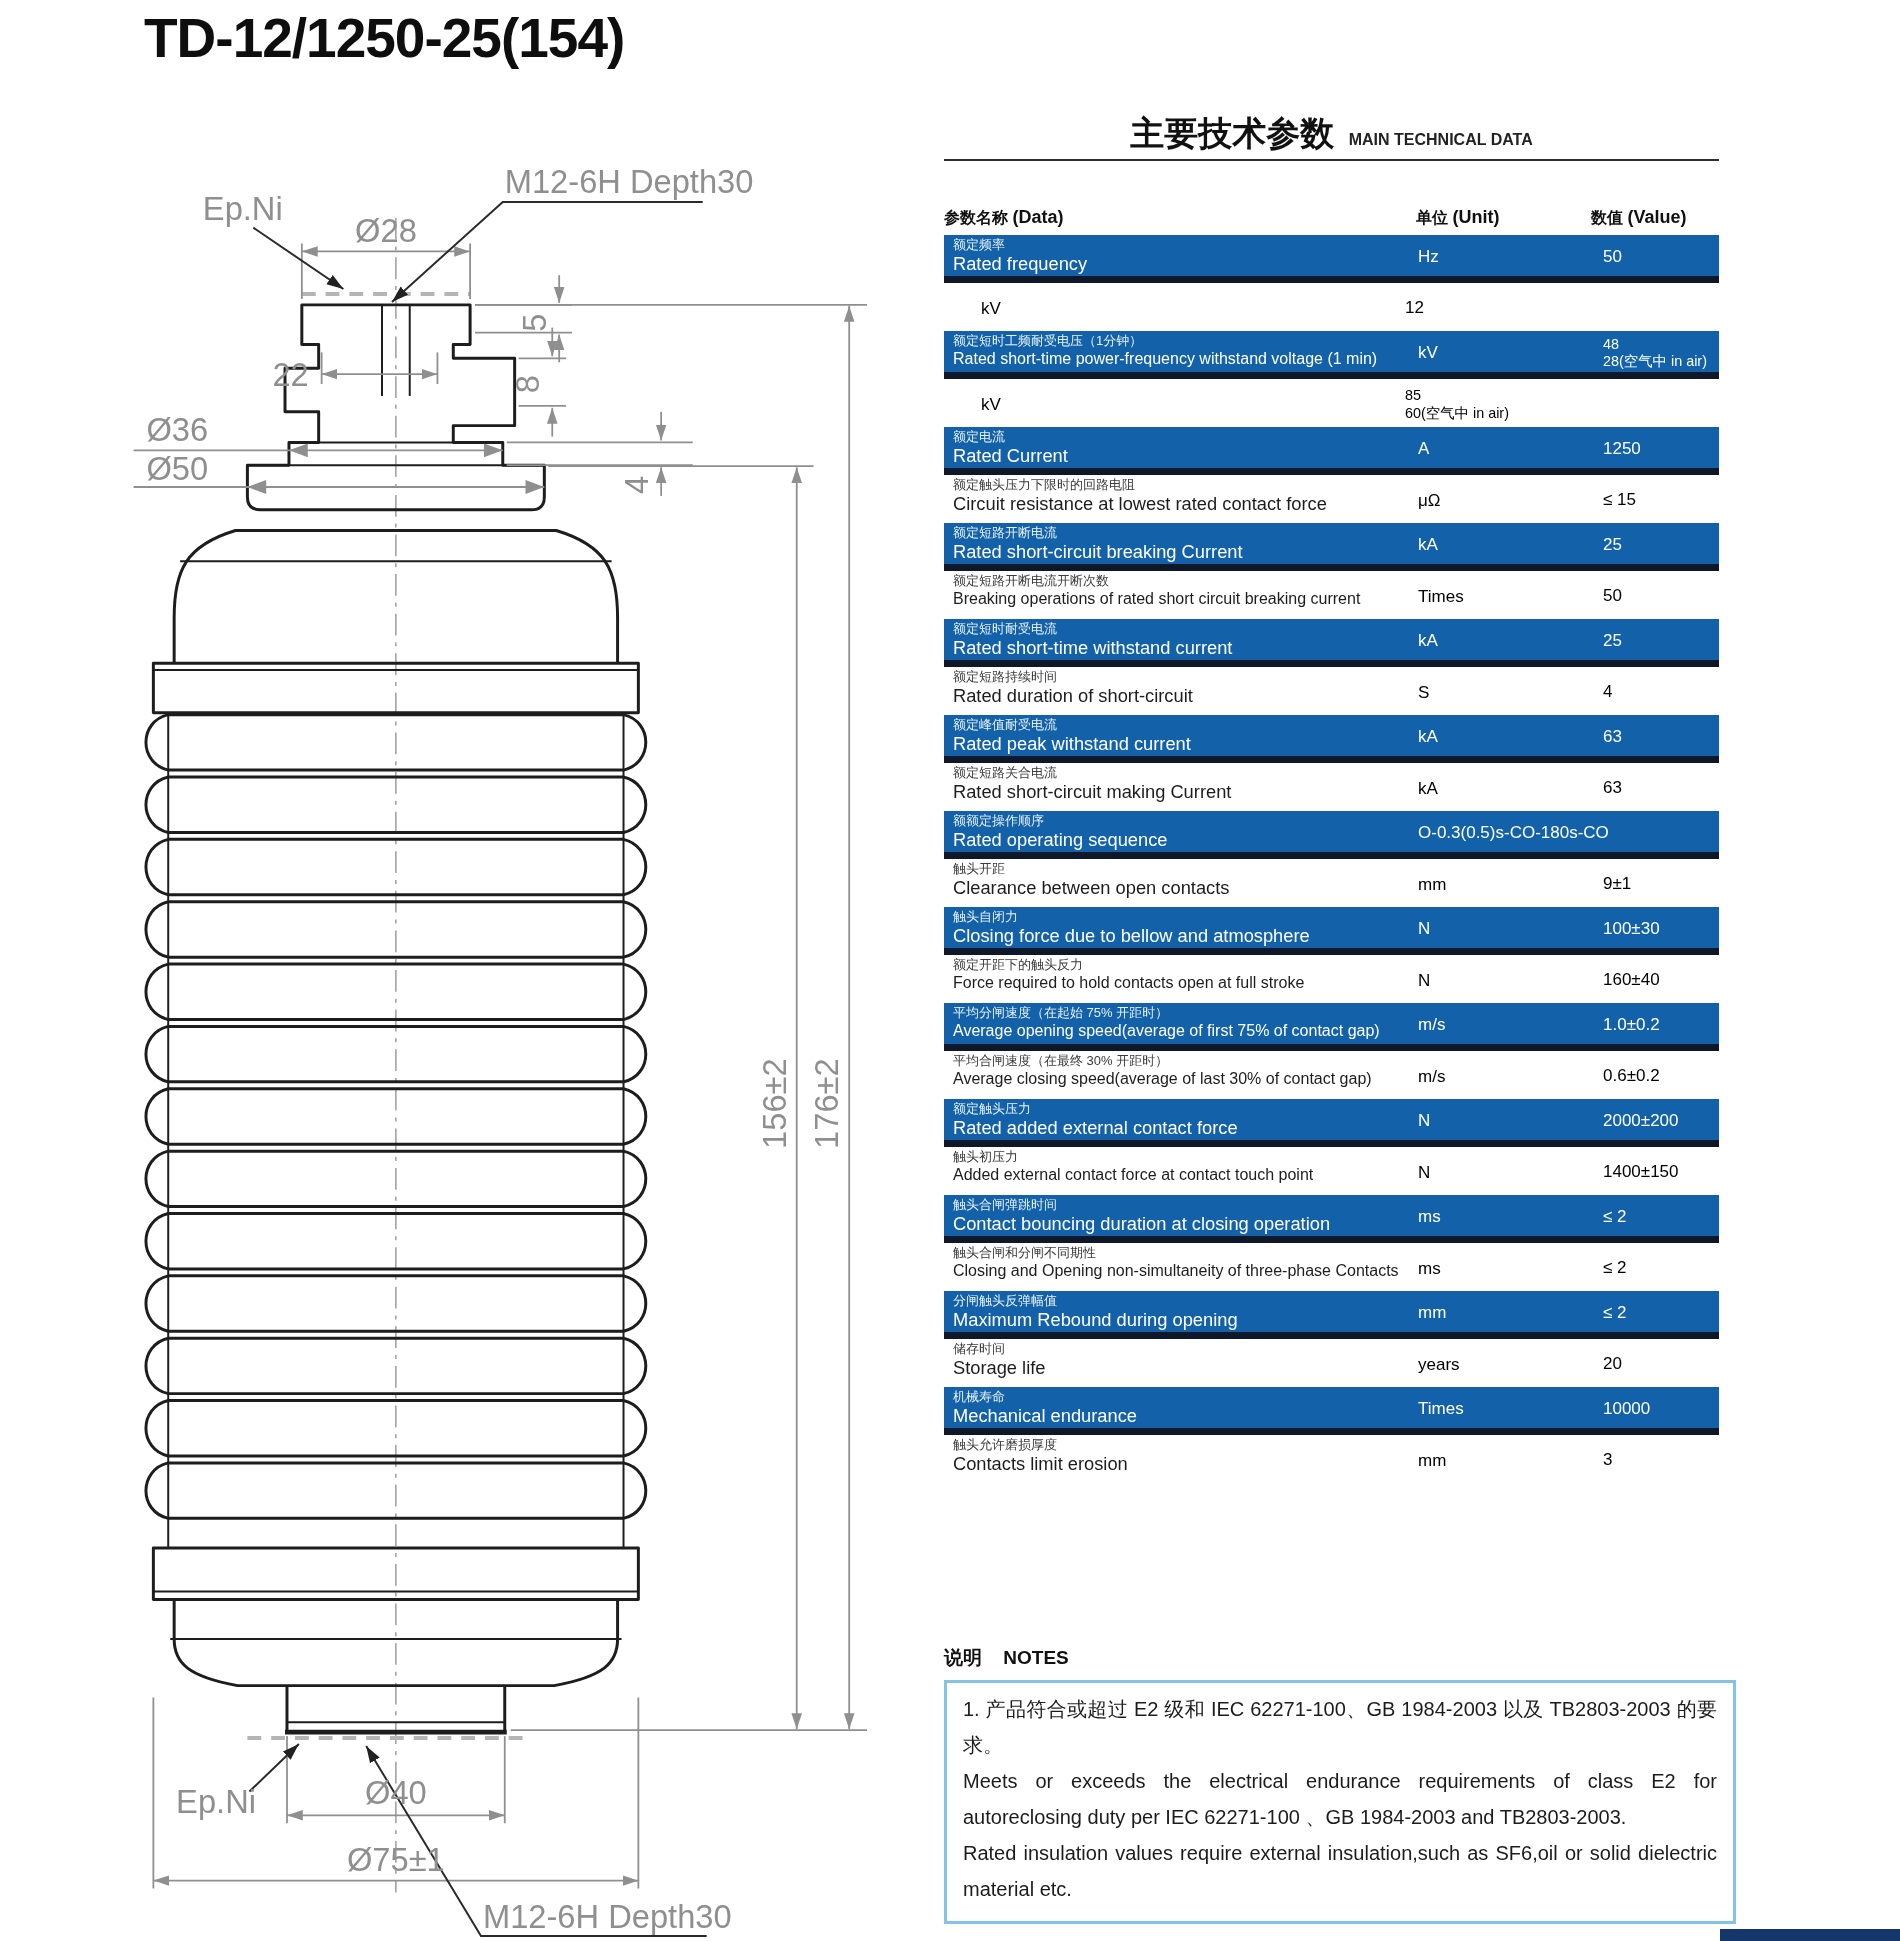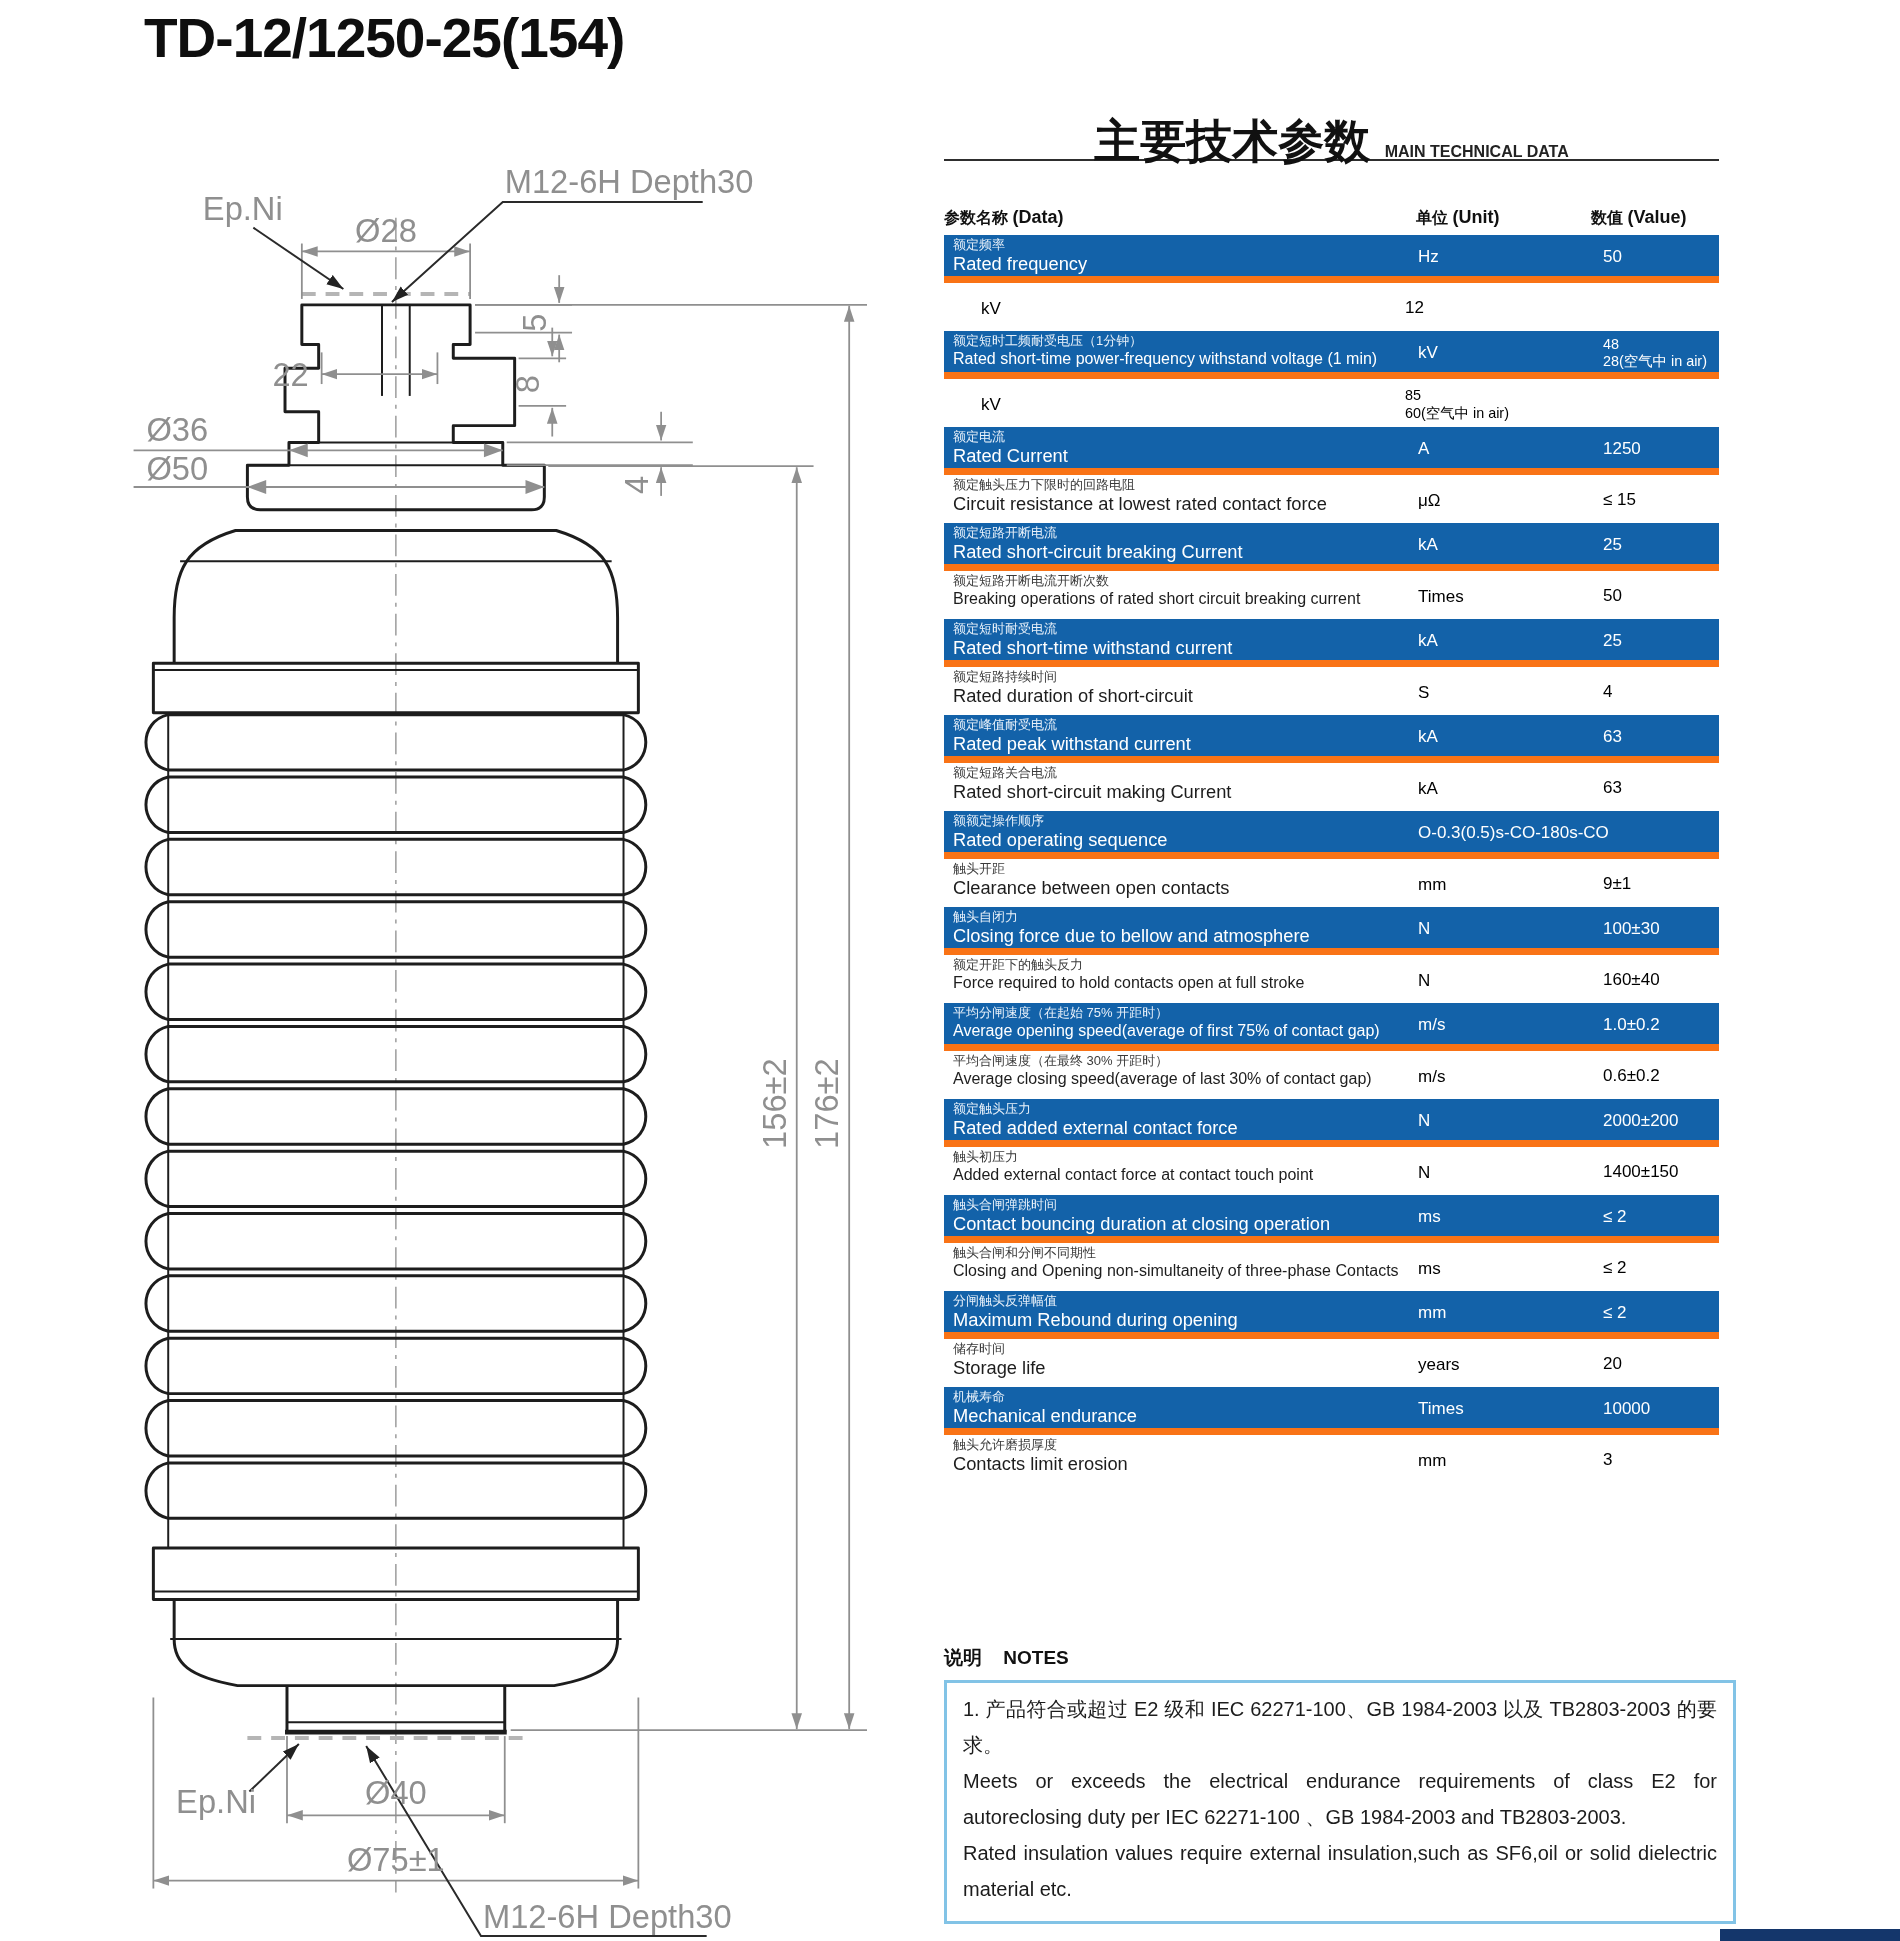--- a/index.html
+++ b/index.html
@@ -7,34 +7,34 @@
   .page{position:relative;width:1901px;height:1941px;background:#fff;overflow:hidden;}
 
   .main-title{position:absolute;left:144px;top:6px;font-size:55px;font-weight:800;
     letter-spacing:-1px;color:#0e0e0e;}
 
   .drawing{position:absolute;left:59px;top:99px;}
 
   
   .table-wrap{position:absolute;left:944px;top:111px;width:775px;}
   .tbl-title{height:42px;text-align:center;white-space:nowrap;}
-  .tbl-title .zh{font-size:46px;font-weight:800;color:#111;}
+  .tbl-title .zh{font-size:34px;font-weight:800;color:#111;}
   .tbl-title .en{font-size:16px;font-weight:700;color:#222;margin-left:10px;}
   .tbl-rule{border-top:2.5px solid #2e2e2e;margin-top:6px;}
   .tbl-head{display:grid;grid-template-columns:437px 198px 141px;height:74px;
     align-items:end;padding-bottom:6px;box-sizing:border-box;}
   .tbl-head .h-zh{font-size:16px;font-weight:700;color:#111;}
   .tbl-head .h-en{font-size:18px;font-weight:800;color:#111;}
   .tbl-head .hc{white-space:nowrap;}
   .tbl-head .hc2{padding-left:35px;}
   .tbl-head .hc3{padding-left:12px;}
 
   .trow{display:grid;grid-template-columns:437px 198px 141px;height:48px;
     box-sizing:border-box;padding:3px 0 0 9px;}
-  .trow.hl{background:#1362a9;color:#fff;border-bottom:7px solid #f97316;}
+  .trow.hl{background:#1362a9;color:#fff;border-bottom:7px solid #0f172a;}
   .trow .zh{font-size:13px;line-height:1.15;white-space:nowrap;}
   .trow.hl .zh{color:#e8f1fa;}
   .trow:not(.hl) .zh{color:#3a3a3a;}
   .trow .en{font-size:18.3px;line-height:1.2;white-space:nowrap;}
   .trow .en.long{font-size:16px;}
   .trow:not(.hl) .en{color:#1d1d1d;}
   .c-unit,.c-value{display:flex;align-items:center;font-size:17px;white-space:pre-line;}
   .c-unit{padding-left:28px;}
   .c-value{padding-left:15px;line-height:1.2;}
   .c-value.multi{font-size:14.4px;}

